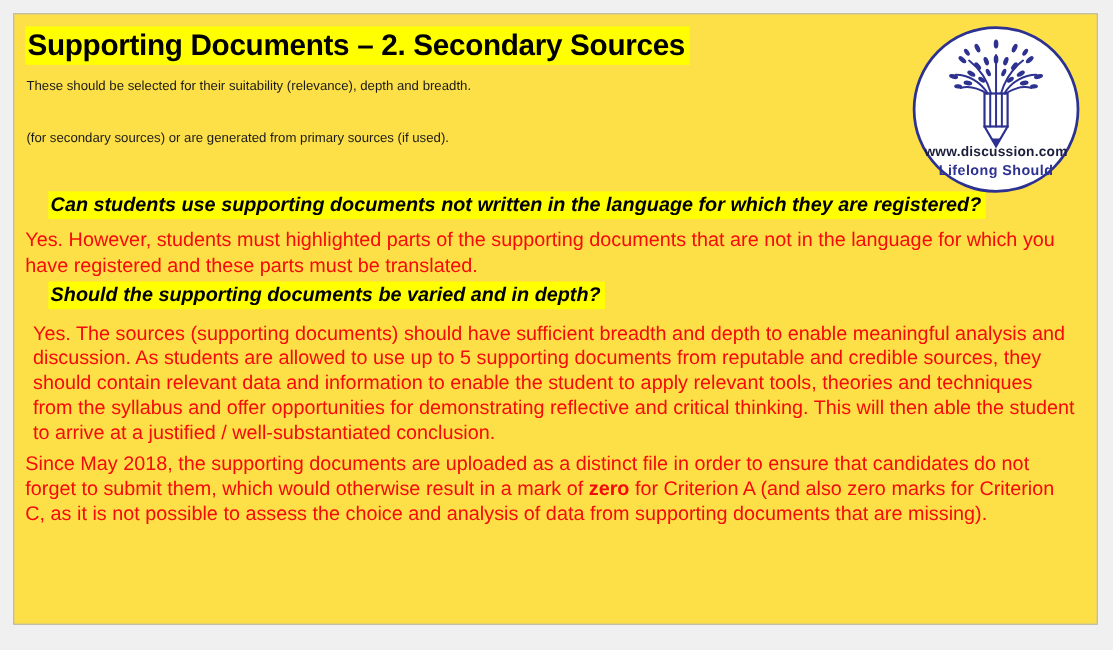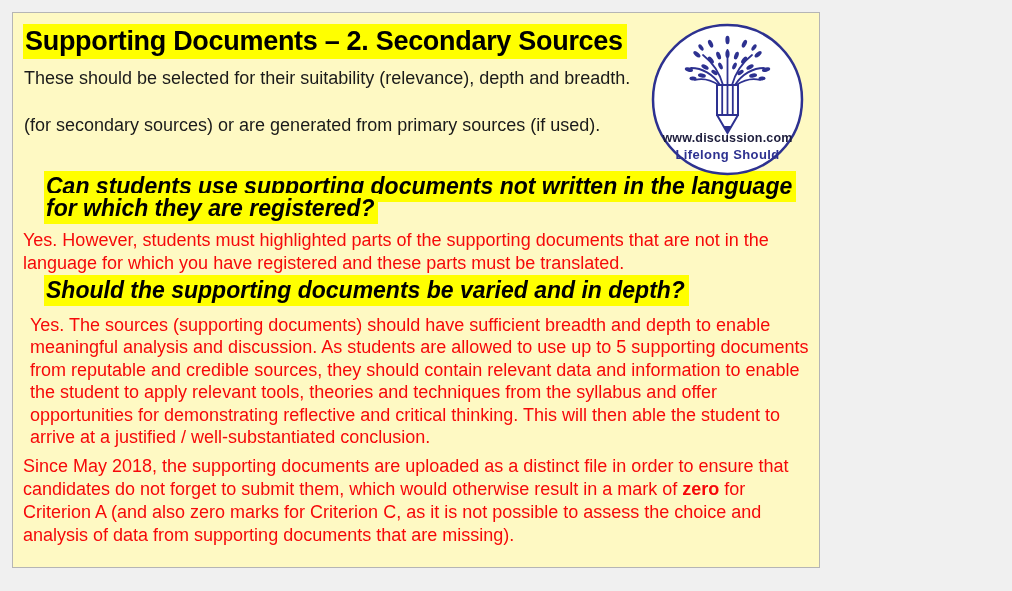--- a/index.html
+++ b/index.html
@@ -4,39 +4,39 @@
 <style>
   html,body{margin:0;padding:0;}
   body{
     width:1012px;height:591px;
     background:#f0f0f0;
     font-family:"Liberation Sans",sans-serif;
     position:relative;overflow:hidden;
   }
   .card{
     position:absolute;left:12px;top:12px;
-    width:808px;height:556px;
-    background:#fef9c3;
+    width:986px;height:556px;
+    background:#fde047;
     border:1px solid #b5b5b5;
     box-sizing:border-box;
     padding:11px 10px 0 10px;
   }
   .hl{background:#ffff00;padding:2px 4px 3px 2px;box-decoration-break:clone;-webkit-box-decoration-break:clone;}
   .slide-title{
     margin:1px 0 0 0;
     font-size:27px;font-weight:bold;color:#000;
     line-height:32px;letter-spacing:-0.3px;
   }
   .intro{
     margin:10px 0 0 1px;
-    font-size:18px;line-height:23.5px;color:#1a1a1a;
+    font-size:12px;line-height:23.5px;color:#1a1a1a;
   }
   .question{
     margin:0 0 0 1px;
-    font-size:23px;font-weight:bold;font-style:italic;
+    font-size:18px;font-weight:bold;font-style:italic;
     color:#000;line-height:22px;padding-left:20px;
   }
   .answer{
     margin:0;
     font-size:18px;line-height:23px;color:#f60909;
   }
   .q1{margin-top:37px;}
   .a1{margin-top:10px;max-width:966px;}
   .q2{margin-top:4px;}
   .a2{margin-top:13px;padding-left:7px;max-width:947px;line-height:22.5px;}

